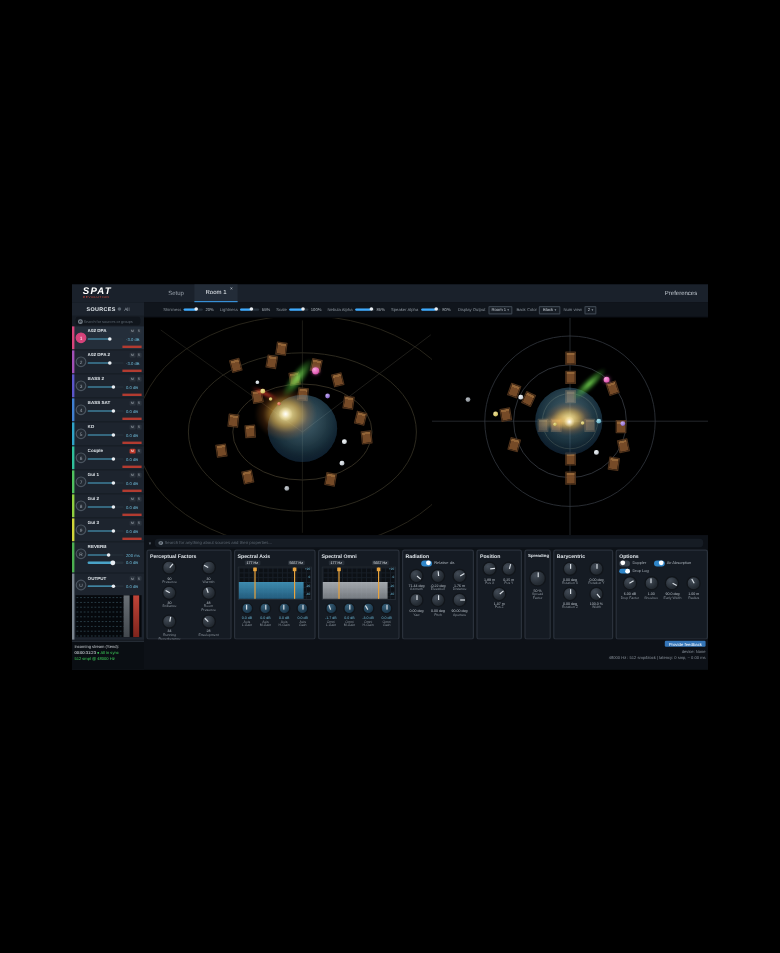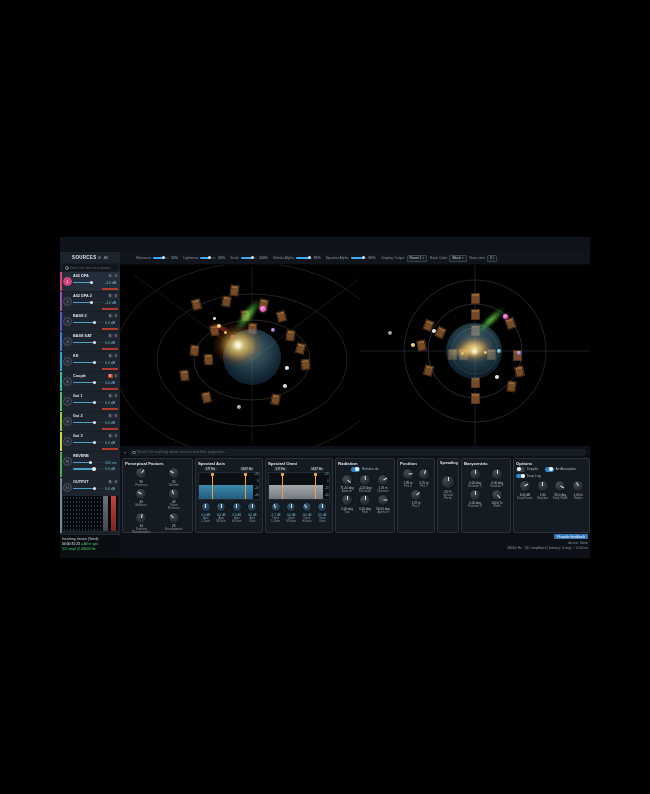--- a/index.html
+++ b/index.html
@@ -116,20 +116,38 @@
   .fb{position:absolute;right:2px;top:1px;background:#3576b8;color:#fff;font-size:3.6px;padding:0.5px 3px;border-radius:1px;}
   .devline{position:absolute;right:2px;top:8px;font-size:3.4px;color:#8a939c;}
   .audline{position:absolute;right:2px;top:13px;font-size:3.4px;color:#8a939c;}
 </style>
 </head>
 <body>
 
 <div class="stage">
   <div class="app">
 
+    <div class="hdr">
+      <div class="logo">
+        <div class="lg">SPAT</div>
+        <div class="sub">REVOLUTION</div>
+      </div>
+      <div class="tabs">
+
+          <div class="tab">
+            <span>Setup</span>
+          </div>
+
+          <div class="tab active">
+            <span>Room 1</span>
+          </div>
+        </div>
+      <span style="position:relative;left:-6px;top:-4px;font-size:4px;color:#cfd6dd;">×</span>
+      <div class="prefs">Preferences</div>
+    </div>
 
     <div class="tbar">
       <div style="display:flex;align-items:center;gap:5px;">
 
           <div class="titem">
             <span class="tlabel">Shininess</span>
             <span class="track">
               <span class="fill" style="width:65%"></span>
               <span class="thumb" style="left:65%"></span>
             </span>

